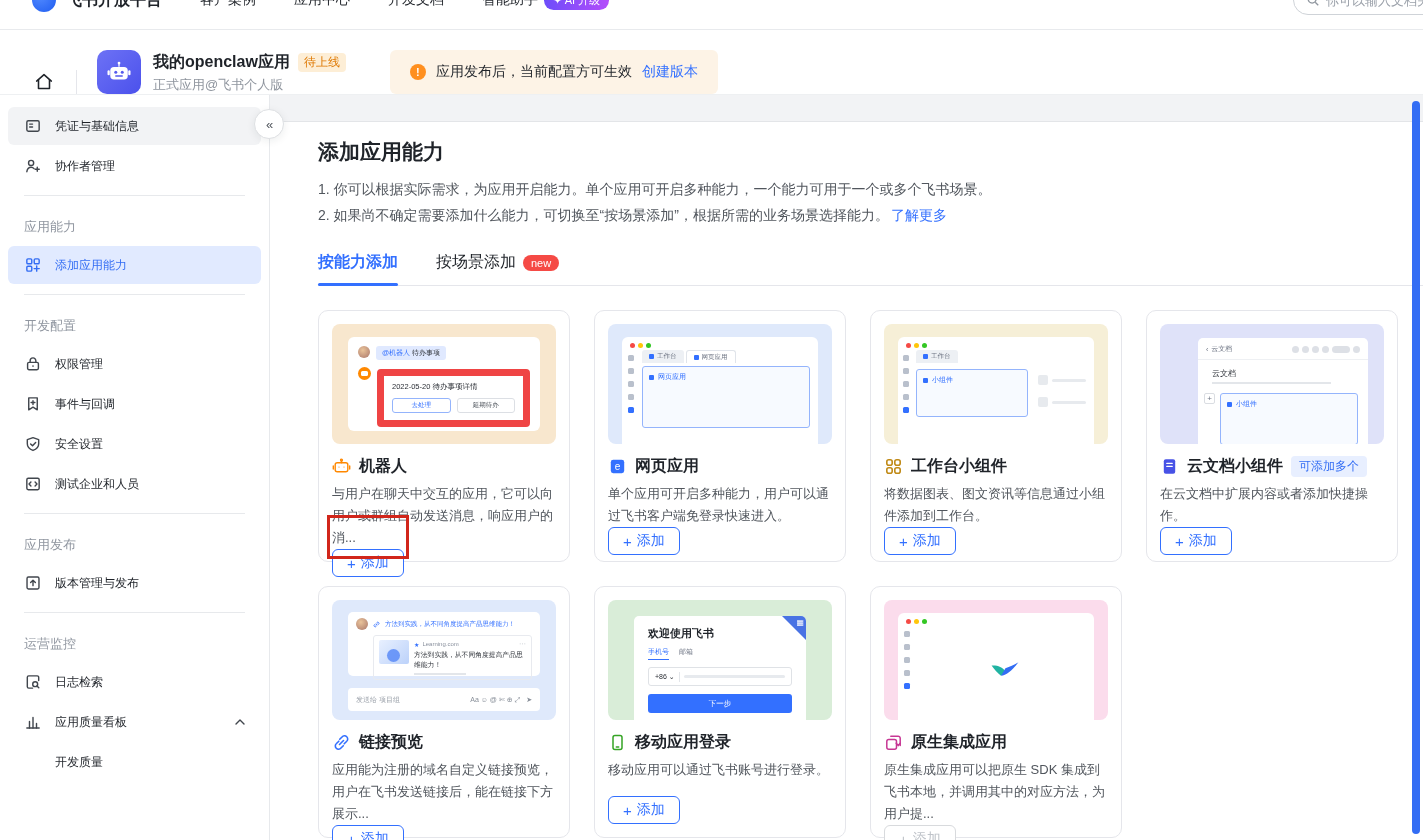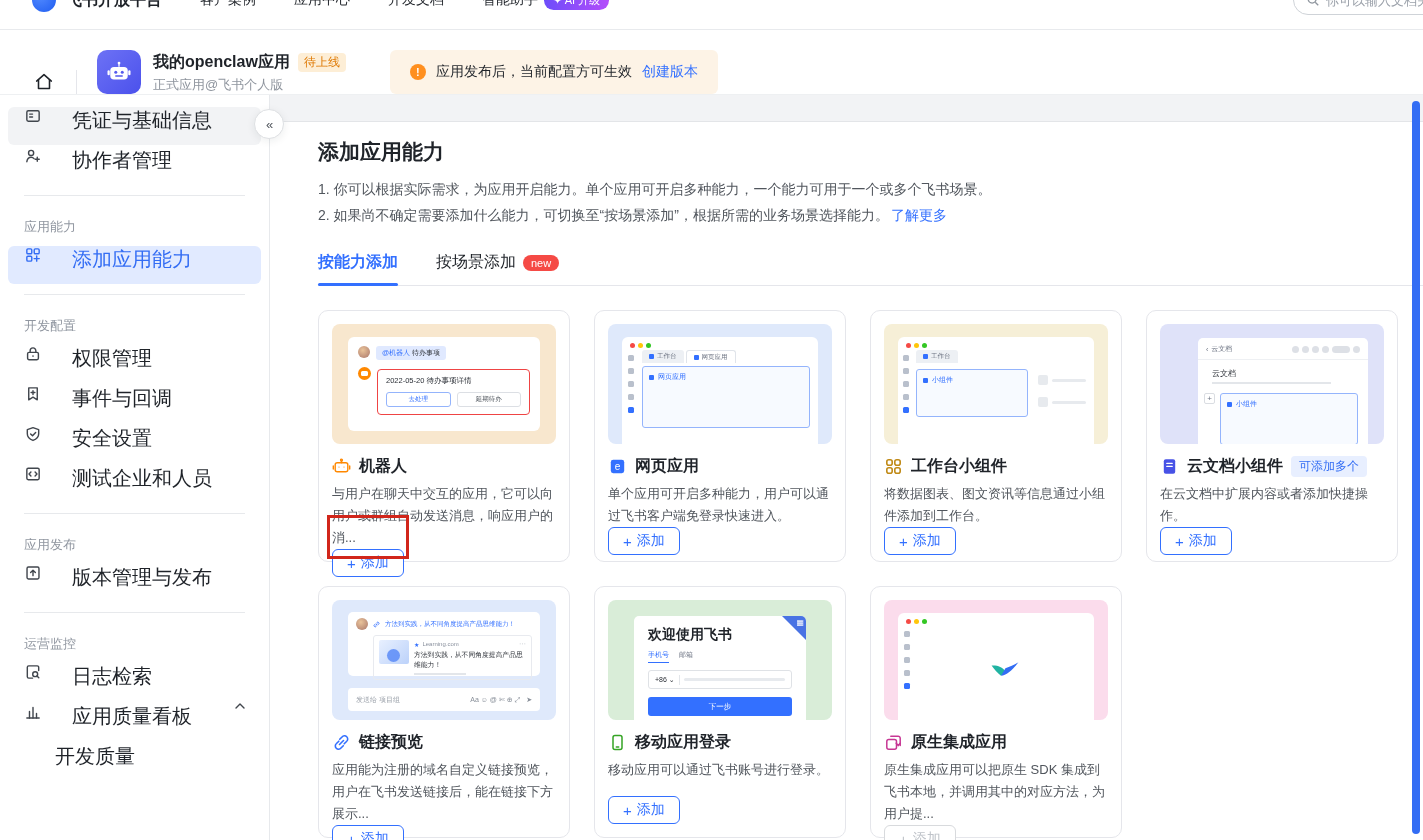--- a/index.html
+++ b/index.html
@@ -42,22 +42,22 @@
                 font-size:11px; font-weight:700; display:flex; align-items:center; justify-content:center; flex:none; }
   .banner-text{ font-size:14px; color:#1f2329; }
   .banner-link{ font-size:14px; color:#3370ff; cursor:pointer; text-decoration:none; }
 
   
   .workspace{ display:flex; height:745px; position:relative; background:#fff; }
 
   
   .sidebar{ width:270px; flex:none; border-right:1px solid #e7e9ec; padding-top:10px; position:relative; background:#fff; z-index:2; }
   .section-header{ padding:12px 24px 8px; font-size:13px; color:#9096a0; }
-  .nav-item{ margin:2px 8px; height:38px; border-radius:6px; display:flex; align-items:flex-start; gap:30px;
-             padding:0 16px; font-size:20px; color:#1f2329; cursor:pointer; }
+  .nav-item{ margin:2px 8px; height:38px; border-radius:6px; display:flex; align-items:center; gap:13px;
+             padding:0 16px; font-size:12px; color:#1f2329; cursor:pointer; }
   .nav-item svg{ flex:none; color:#41464d; }
   .nav-item.hovered{ background:#f2f3f5; }
   .nav-item.selected{ background:#e1eaff; color:#336df4; }
   .nav-item.selected svg{ color:#336df4; }
   .nav-item .chev{ margin-left:auto; color:#646a73; display:flex; }
   .nav-item.sub{ padding-left:47px; }
   .side-divider{ height:1px; background:#e7e9ec; margin:10px 24px; }
   .collapse-btn{ position:absolute; right:-15px; top:14px; width:30px; height:30px; border-radius:50%;
                  background:#fff; border:1px solid #dee0e3; box-shadow:0 2px 8px rgba(31,35,41,.08);
                  display:flex; align-items:center; justify-content:center; color:#51565d; font-size:13px;
@@ -97,21 +97,21 @@
   .pv-doc{ background:#dfe2f9; } .pv-link{ background:#dfe9fb; } .pv-mobile{ background:#d9edd8; } .pv-native{ background:#fbdcec; }
 
   
   .chat-panel{ position:absolute; left:16px; right:16px; top:13px; bottom:13px; background:#fff; border-radius:6px; padding:9px 10px; }
   .chat-row{ display:flex; align-items:flex-start; gap:6px; }
   .chat-avatar{ width:12px; height:12px; border-radius:50%; background:radial-gradient(circle at 40% 35%,#e9c39a,#a9766a); flex:none; }
   .mention-pill{ background:#e0e9ff; border-radius:3px; padding:2px 6px; font-size:7px; color:#2b2f36; }
   .mention-pill .at{ color:#3370ff; }
   .bot-avatar{ width:13px; height:13px; border-radius:50%; background:#ff8800; flex:none; display:flex; align-items:center; justify-content:center; }
   .bot-face{ width:7px; height:4.5px; background:#fff; border-radius:1.5px; }
-  .todo-card{ background:#fff; border:1px solid #ef4444; border-radius:4px; padding:6px 8px 7px; margin-top:2px; flex:1; }
+  .todo-card{ background:#fff; border:7px solid #ef4444; border-radius:4px; padding:6px 8px 7px; margin-top:2px; flex:1; }
   .todo-title{ font-size:7.5px; color:#2b2f36; }
   .todo-btns{ display:flex; gap:6px; margin-top:6px; }
   .mini-btn{ font-size:6.5px; border-radius:3px; padding:2px 0; text-align:center; flex:1; }
   .mini-btn.primary{ border:1px solid #94b4fc; color:#3370ff; }
   .mini-btn.ghost{ border:1px solid #dcdfe4; color:#4a5058; }
 
   
   .mini-window{ position:absolute; left:14px; right:14px; top:13px; bottom:-4px; background:#fff; border-radius:6px 6px 0 0; }
   .traffic{ display:flex; gap:3px; padding:6px 0 2px 8px; }
   .dot{ width:5px; height:5px; border-radius:50%; }
@@ -156,21 +156,21 @@
   .link-text{ font-size:6.8px; color:#2b2f36; margin-top:2px; }
   .link-grayline{ width:52px; height:2px; background:#e3e6ea; margin-top:3px; }
   .input-bar{ position:absolute; left:16px; right:16px; bottom:9px; height:23px; background:#fff; border-radius:4px;
               display:flex; align-items:center; padding:0 8px; font-size:7px; color:#9ba1aa; gap:5px; }
   .input-icons{ margin-left:auto; display:flex; gap:6px; color:#878e98; font-size:7px; align-items:center; }
 
   
   .login-panel{ position:absolute; left:26px; right:26px; top:16px; bottom:-4px; background:#fff; border-radius:5px 5px 0 0; padding:10px 14px 0; }
   .qr-corner{ position:absolute; top:0; right:0; width:0; height:0; border-top:24px solid #4973e4; border-left:24px solid transparent; border-radius:0 5px 0 0; }
   .qr-glyph{ position:absolute; top:2px; right:2px; color:#fff; font-size:8px; }
-  .login-title{ font-size:14px; color:#1f2329; font-weight:700; }
+  .login-title{ font-size:11px; color:#1f2329; font-weight:700; }
   .login-tabs{ display:flex; gap:10px; margin-top:6px; font-size:7px; color:#6a7180; }
   .login-tab.on{ color:#3370ff; border-bottom:1.5px solid #3370ff; padding-bottom:2px; }
   .login-input{ margin-top:7px; height:19px; border:1px solid #dfe2e6; border-radius:3px; display:flex; align-items:center; padding:0 6px; gap:4px; font-size:7px; color:#2b2f36; }
   .login-sep{ width:1px; height:10px; background:#e3e6ea; }
   .login-ph{ flex:1; height:3px; border-radius:2px; background:#e7eaee; }
   .login-btn{ margin-top:8px; height:19px; border-radius:3px; background:#3370ff; color:#fff; font-size:7.5px;
               display:flex; align-items:center; justify-content:center; }
 
   .native-logo-wrap{ position:absolute; left:0; right:0; top:0; bottom:0; display:flex; align-items:center; justify-content:center; }
 </style>

